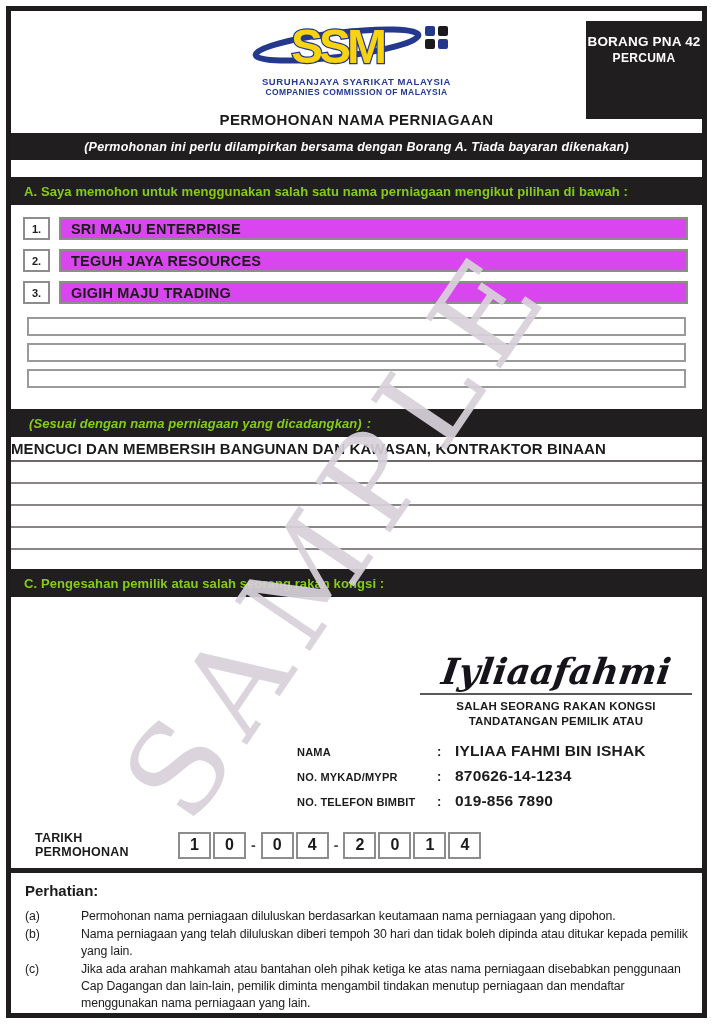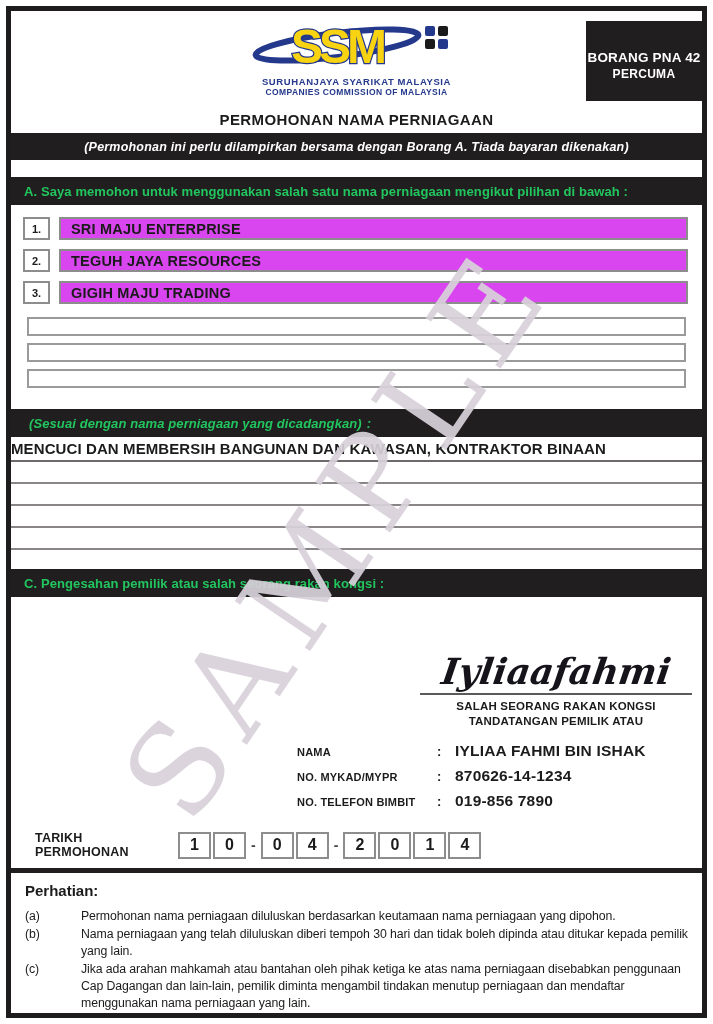--- a/index.html
+++ b/index.html
@@ -12,36 +12,36 @@
     background:#ffffff;
     overflow:hidden;
   }
 
   
   .header { position:relative; height:86px; }
   .logo-wrap { width:240px; margin:10px auto 0; text-align:center; }
   .logo-org1 { color:#24388c; font-weight:bold; font-size:9.5px; letter-spacing:.6px; margin-top:1px; }
   .logo-org2 { color:#24388c; font-weight:bold; font-size:8.5px; letter-spacing:.4px; }
   .badge {
-    position:absolute; top:0; right:0; width:116px; height:80px;
-    background:#211e1f; color:#fff; text-align:center; padding-top:29px;
+    position:absolute; top:0; right:0; width:116px; height:98px;
+    background:#211e1f; color:#fff; text-align:center; padding-top:13px;
   }
   .badge-line1 { font-weight:bold; font-size:13.5px; letter-spacing:.2px; }
   .badge-line2 { font-weight:bold; font-size:12px; margin-top:2px; letter-spacing:.3px; }
 
   .form-title { text-align:center; font-weight:bold; font-size:15px; letter-spacing:.4px; height:22px; margin-top:4px; }
 
   .subtitle-bar {
     height:27px; background:#211e1f; color:#fff;
     display:flex; align-items:center; justify-content:center;
     font-style:italic; font-size:12.5px; font-weight:bold; letter-spacing:.2px;
   }
 
   .section-bar {
-    height:28px; background:#211e1f; color:#22c55e;
+    height:28px; background:#211e1f; color:#84cc16;
     display:flex; align-items:center; padding-left:13px;
     font-weight:bold; font-size:13px; letter-spacing:.1px;
   }
   .bar-a { margin-top:17px; }
   .bar-b { margin-top:21px; }
   .bar-c { margin-top:19px; }
   .section-bar .it { font-style:italic; font-weight:bold; margin-left:5px; }
 
   
   .choices { padding:12px 14px 0 12px; }

